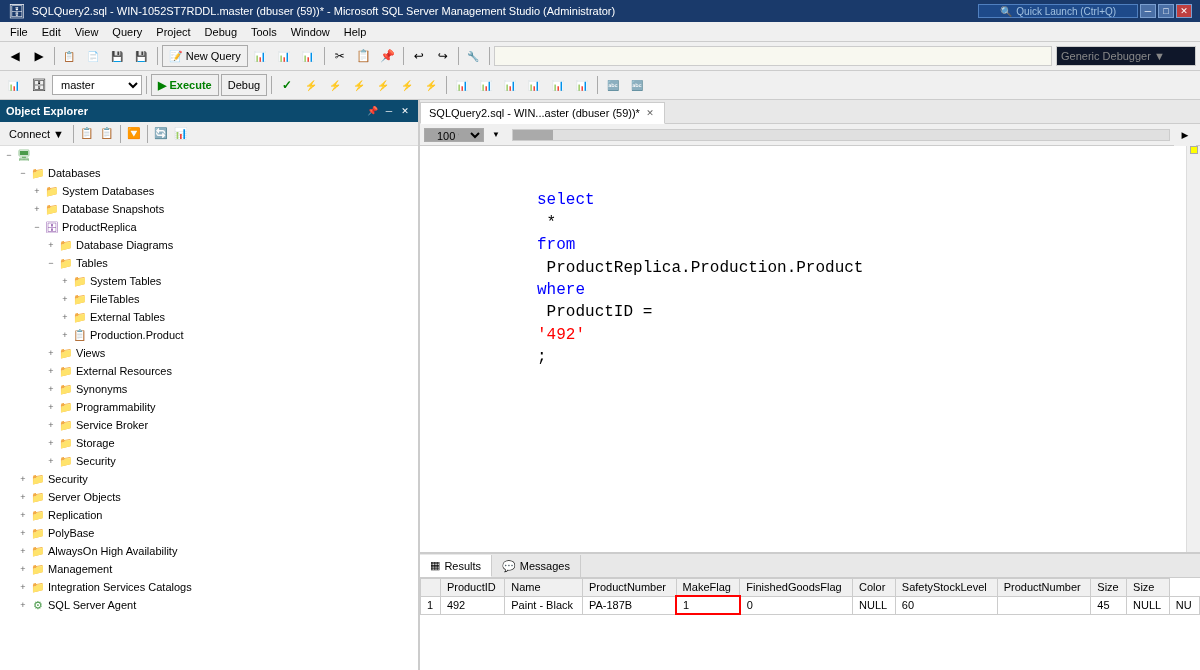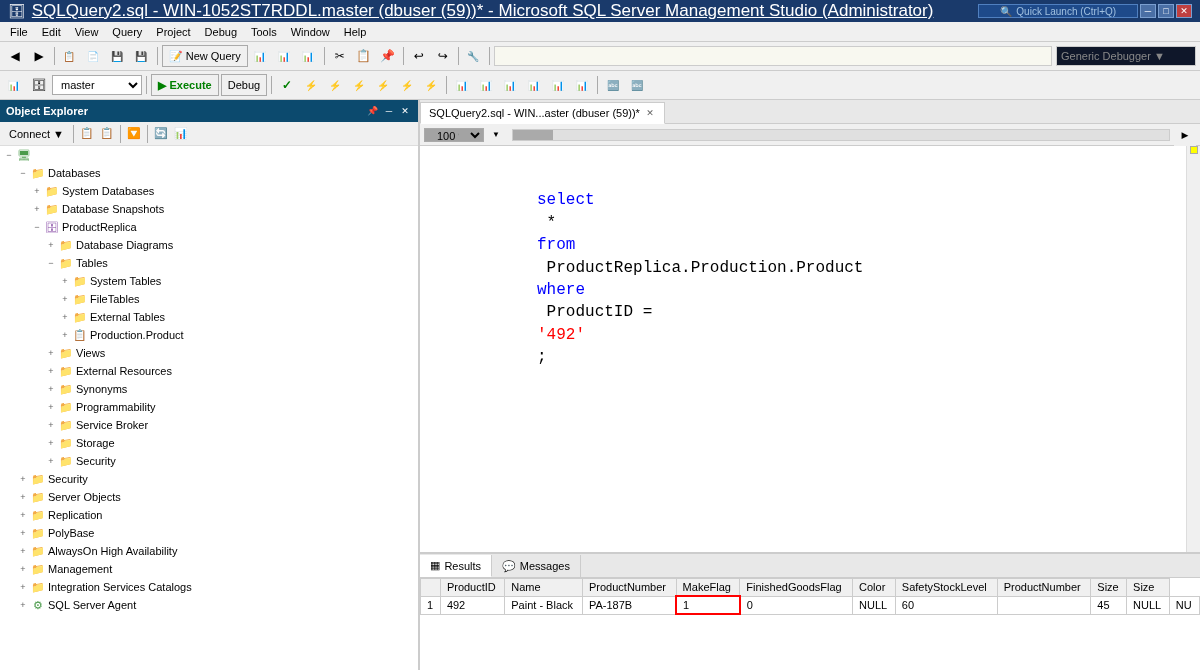--- a/index.html
+++ b/index.html
@@ -334,21 +334,21 @@
     .toolbar2 {
       height: 28px;
     }
   </style>
 </head>
 <body>
 
 <div class="title-bar">
   <div style="display:flex;align-items:center;gap:6px;">
     <span style="font-size:14px;">🗄</span>
-    <span style="font-size:17px;text-decoration:underline;">SQLQuery2.sql - WIN-1052ST7RDDL.master (dbuser (59))* - Microsoft SQL Server Management Studio (Administrator)</span>
+    <span style="font-size:11px;">SQLQuery2.sql - WIN-1052ST7RDDL.master (dbuser (59))* - Microsoft SQL Server Management Studio (Administrator)</span>
   </div>
   <div class="title-bar-controls">
     <div class="title-bar-btn" style="width:160px;background:#1e4a8a;border:1px solid #5080c0;font-size:10px;padding:0 4px;display:flex;align-items:center;gap:4px;">
       <span>🔍</span>
       <span style="color:#a0c0e0;font-size:10px;">Quick Launch (Ctrl+Q)</span>
     </div>
     <div class="title-bar-btn">─</div>
     <div class="title-bar-btn">□</div>
     <div class="title-bar-btn" style="background:#c04040;">✕</div>
   </div>

